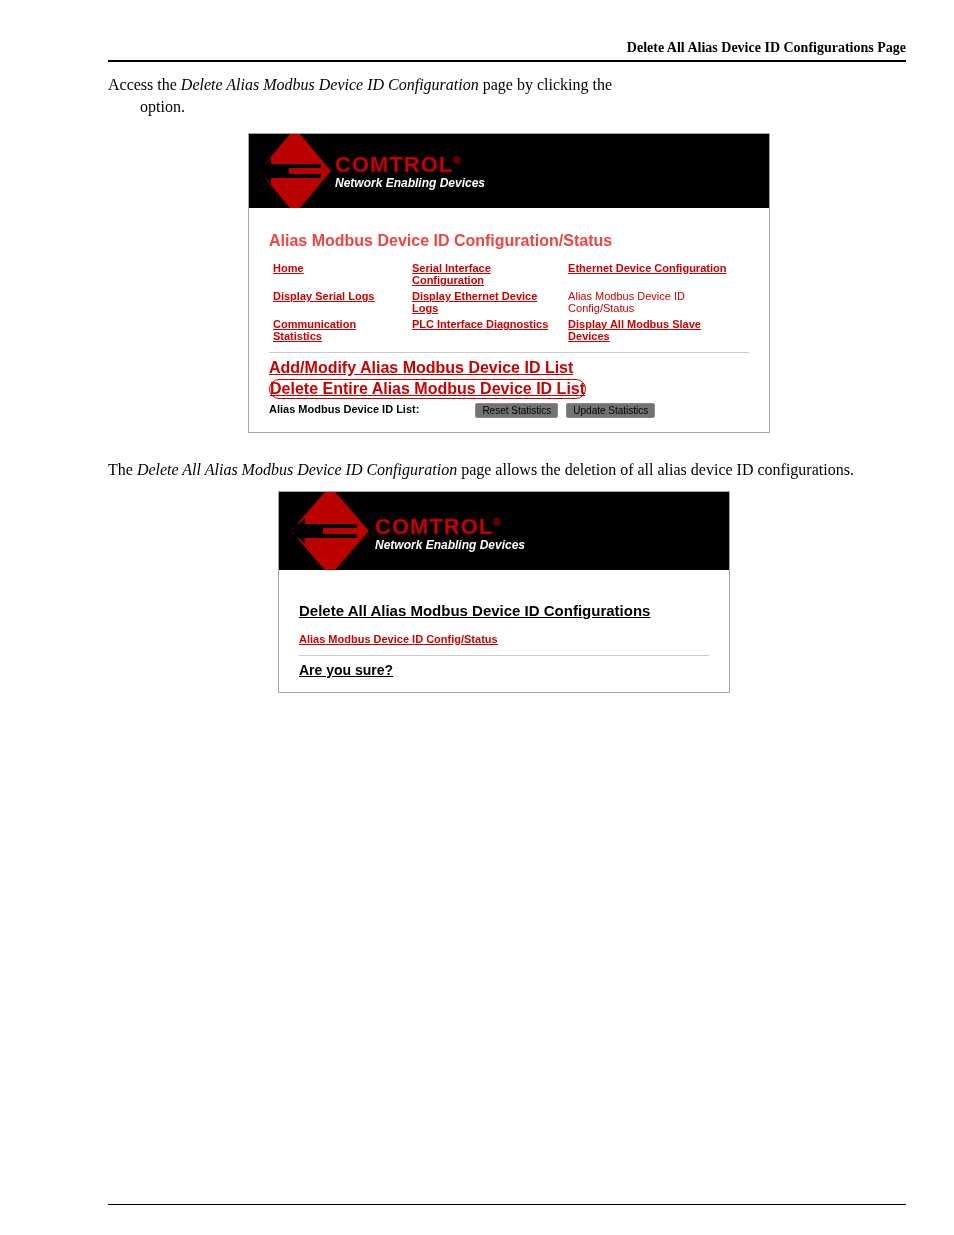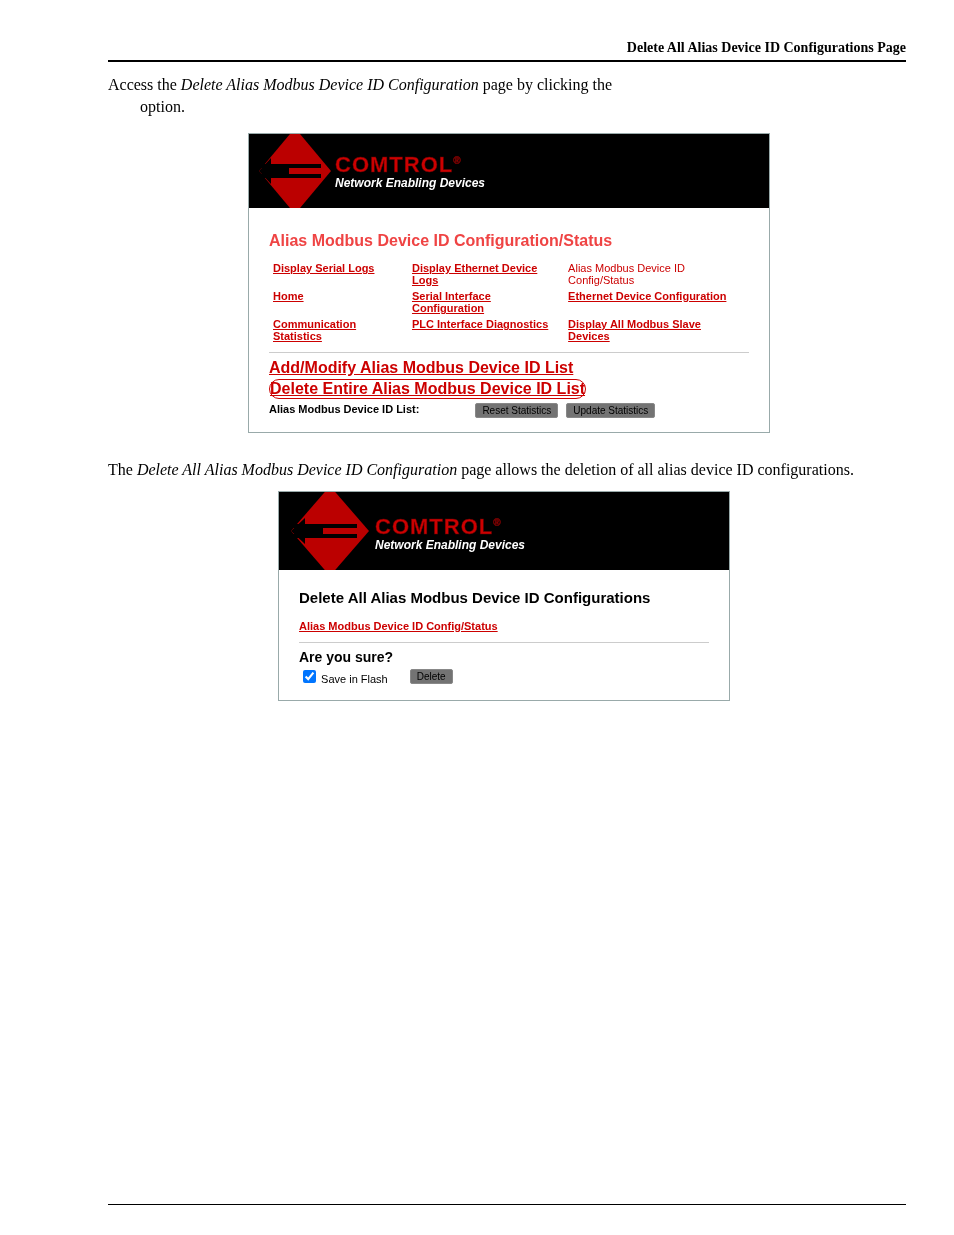--- a/index.html
+++ b/index.html
@@ -148,21 +148,22 @@
     background: #fff;
     font-family: Verdana, Arial, sans-serif;
   }
   .shot2-banner {
     background: #000;
     height: 78px;
     position: relative;
     overflow: hidden;
   }
   .shot2-body {
-    padding: 15px 20px 14px 20px;
+    padding: 28px 20px 14px 20px;
+    text-decoration: underline;
   }
   .shot2-title {
     font-family: Verdana, Arial, sans-serif;
     font-weight: bold;
     font-size: 15px;
     color: #000;
     margin: 4px 0 10px 0;
   }
   .are-you-sure {
     font-weight: bold;
@@ -219,28 +220,28 @@
       <div class="banner-text">
         <div class="brand"><span>COMTROL</span><sup>®</sup></div>
         <div class="tagline">Network Enabling Devices</div>
       </div>
     </div>
     <div class="shot1-body">
       <div class="shot1-title">Alias Modbus Device ID Configuration/Status</div>
       <table class="nav-table">
         <tbody>
             <tr>
+          <td><span class="nav-link">Home</span></td>
+          <td><span class="nav-link">Serial Interface Configuration</span></td>
+          <td><span class="nav-link">Ethernet Device Configuration</span></td>
+        </tr>
+        <tr>
           <td><span class="nav-link">Display Serial Logs</span></td>
           <td><span class="nav-link">Display Ethernet Device Logs</span></td>
           <td><span class="nav-plain">Alias Modbus Device ID Config/Status</span></td>
-        </tr>
-        <tr>
-          <td><span class="nav-link">Home</span></td>
-          <td><span class="nav-link">Serial Interface Configuration</span></td>
-          <td><span class="nav-link">Ethernet Device Configuration</span></td>
         </tr>
         <tr>
           <td><span class="nav-link">Communication Statistics</span></td>
           <td><span class="nav-link">PLC Interface Diagnostics</span></td>
           <td><span class="nav-link">Display All Modbus Slave Devices</span></td>
         </tr>
       </tbody>
         </table>
       <hr class="nav-hr">
       <div><span class="nav-link">Add/Modify Alias Modbus Device ID List</span></div>
@@ -273,27 +274,20 @@
       <div class="banner-text" style="left:96px; top:22px;">
         <div class="brand"><span>COMTROL</span><sup>®</sup></div>
         <div class="tagline">Network Enabling Devices</div>
       </div>
     </div>
     <div class="shot2-body">
       <div class="shot2-title">Delete All Alias Modbus Device ID Configurations</div>
       <div><span class="nav-link" style="font-size:11px;">Alias Modbus Device ID Config/Status</span></div>
       <hr class="nav-hr">
       <div class="are-you-sure">Are you sure?</div>
-      <div class="save-row">
-        <label>
-          <input type="checkbox" checked="" style="">
-          <span>Save in Flash</span>
-        </label>
-        <button class="btn-old">Delete</button>
-      </div>
     </div>
   </div>
 
   <div class="footer-area">
     <hr class="hr-thin">
   </div>
 
 </div>
 
 </body></html>

